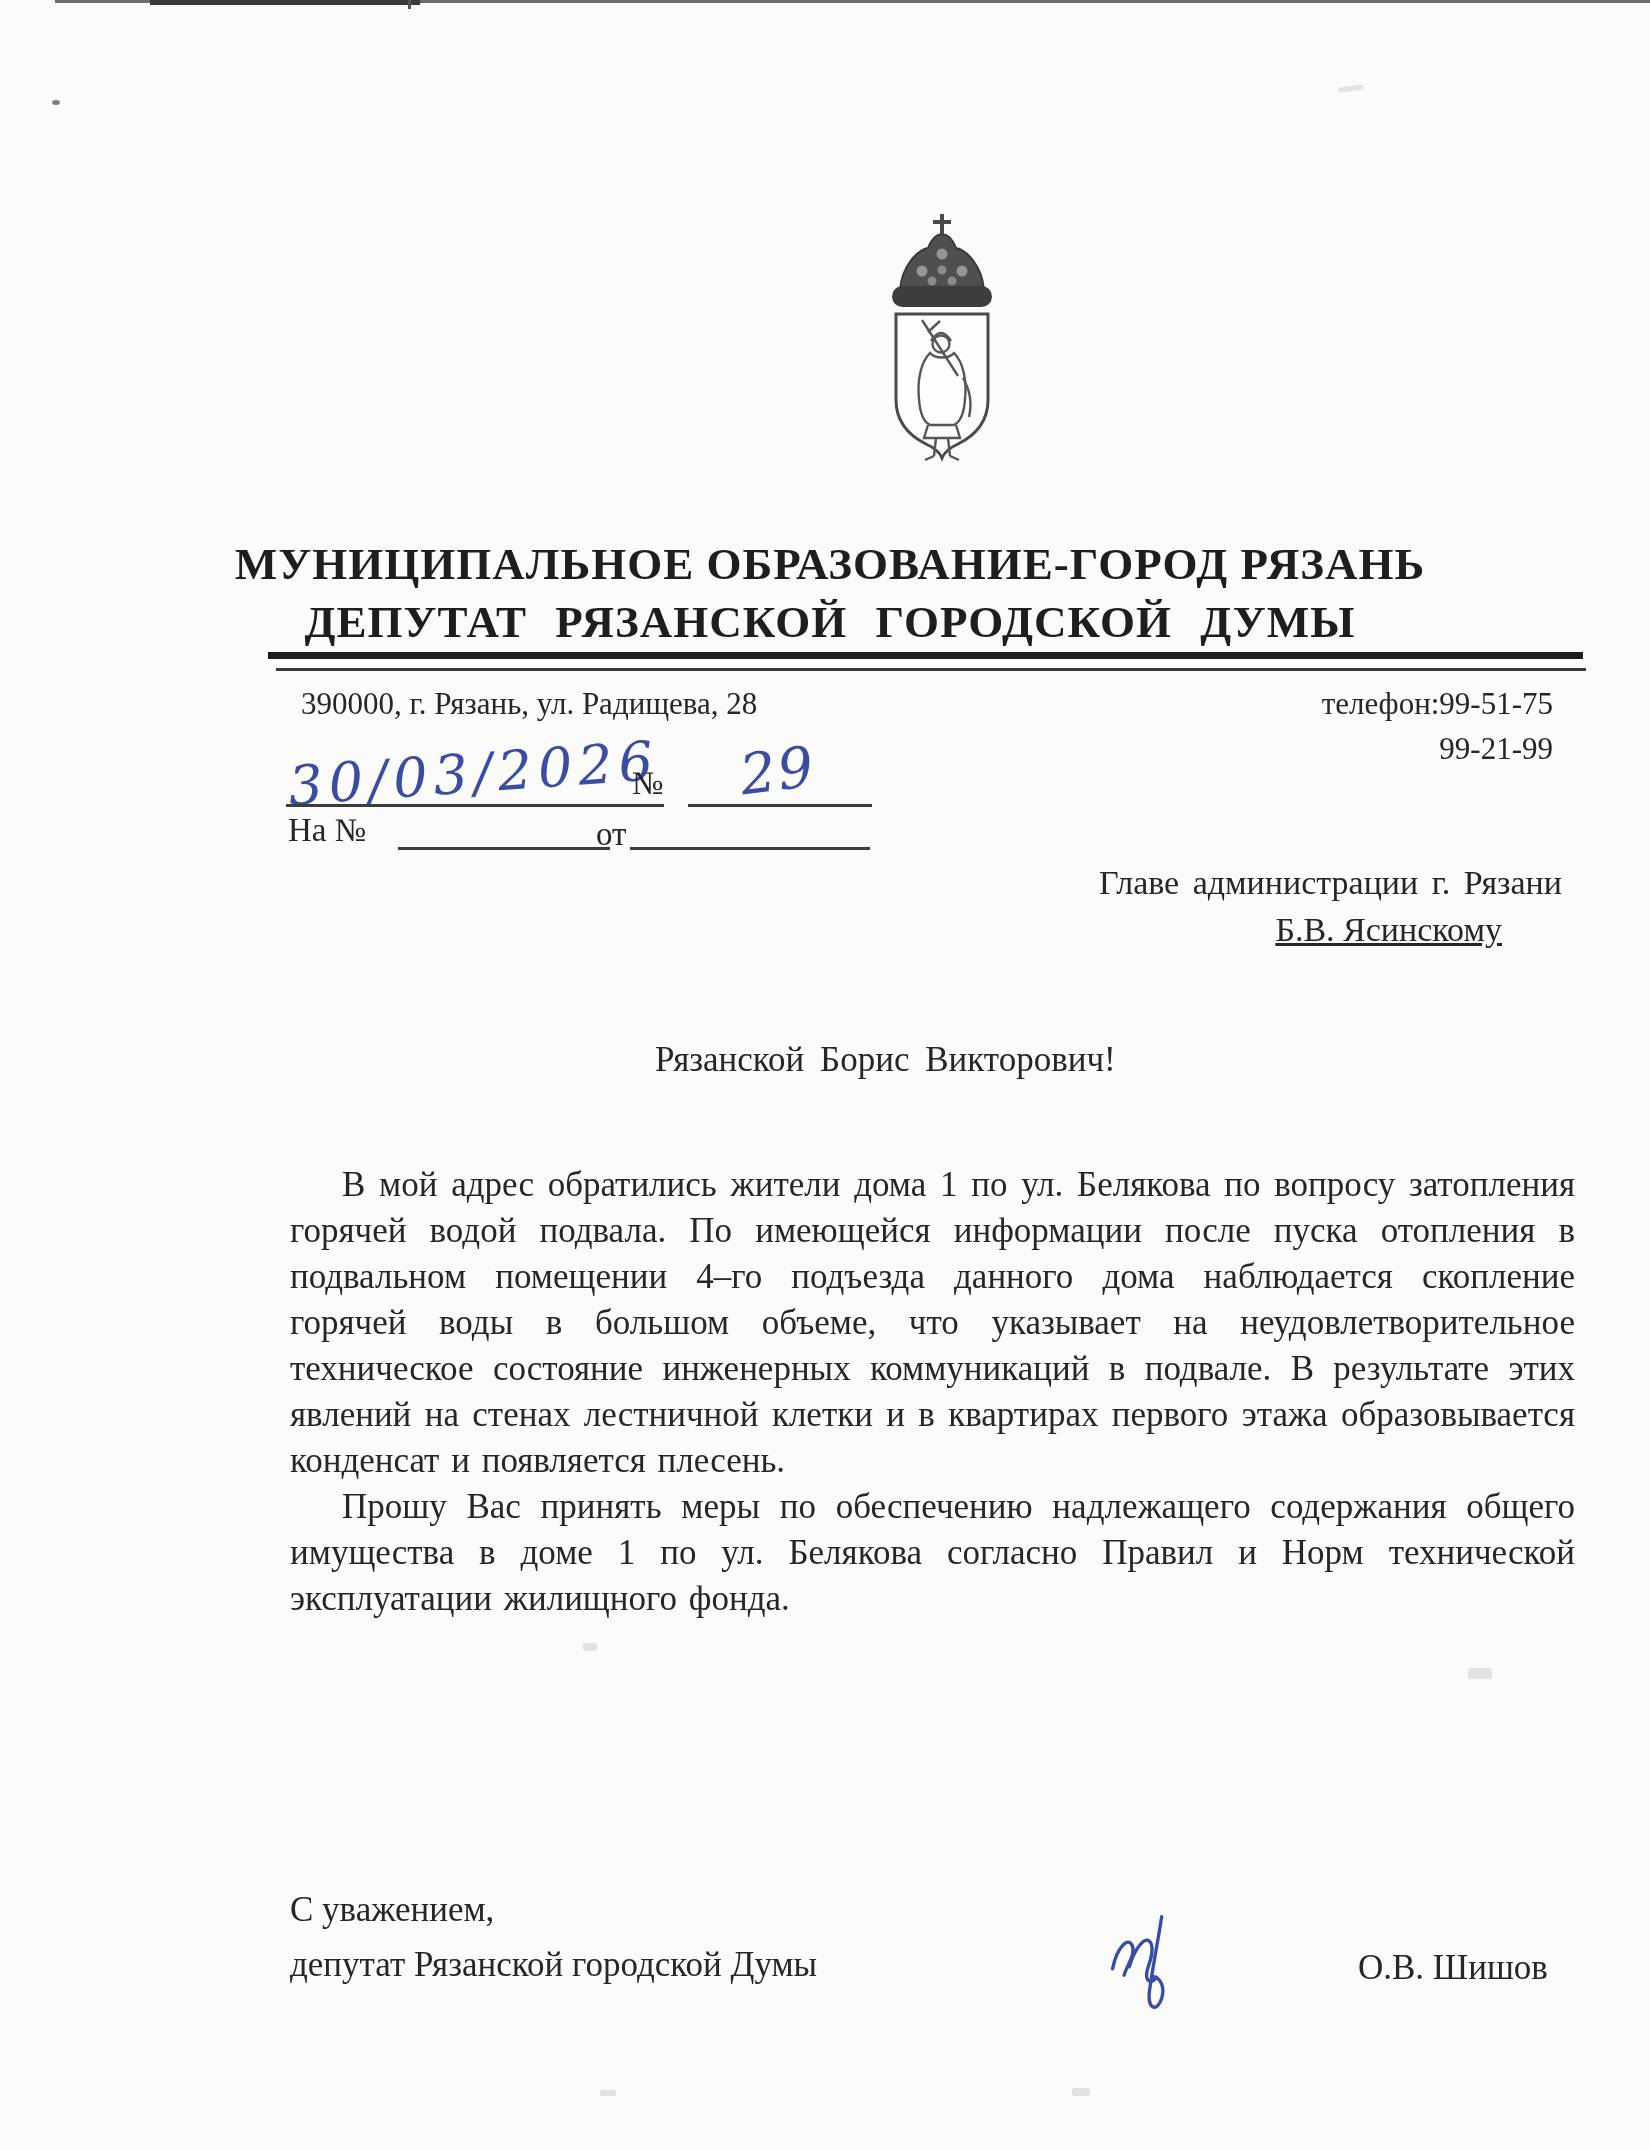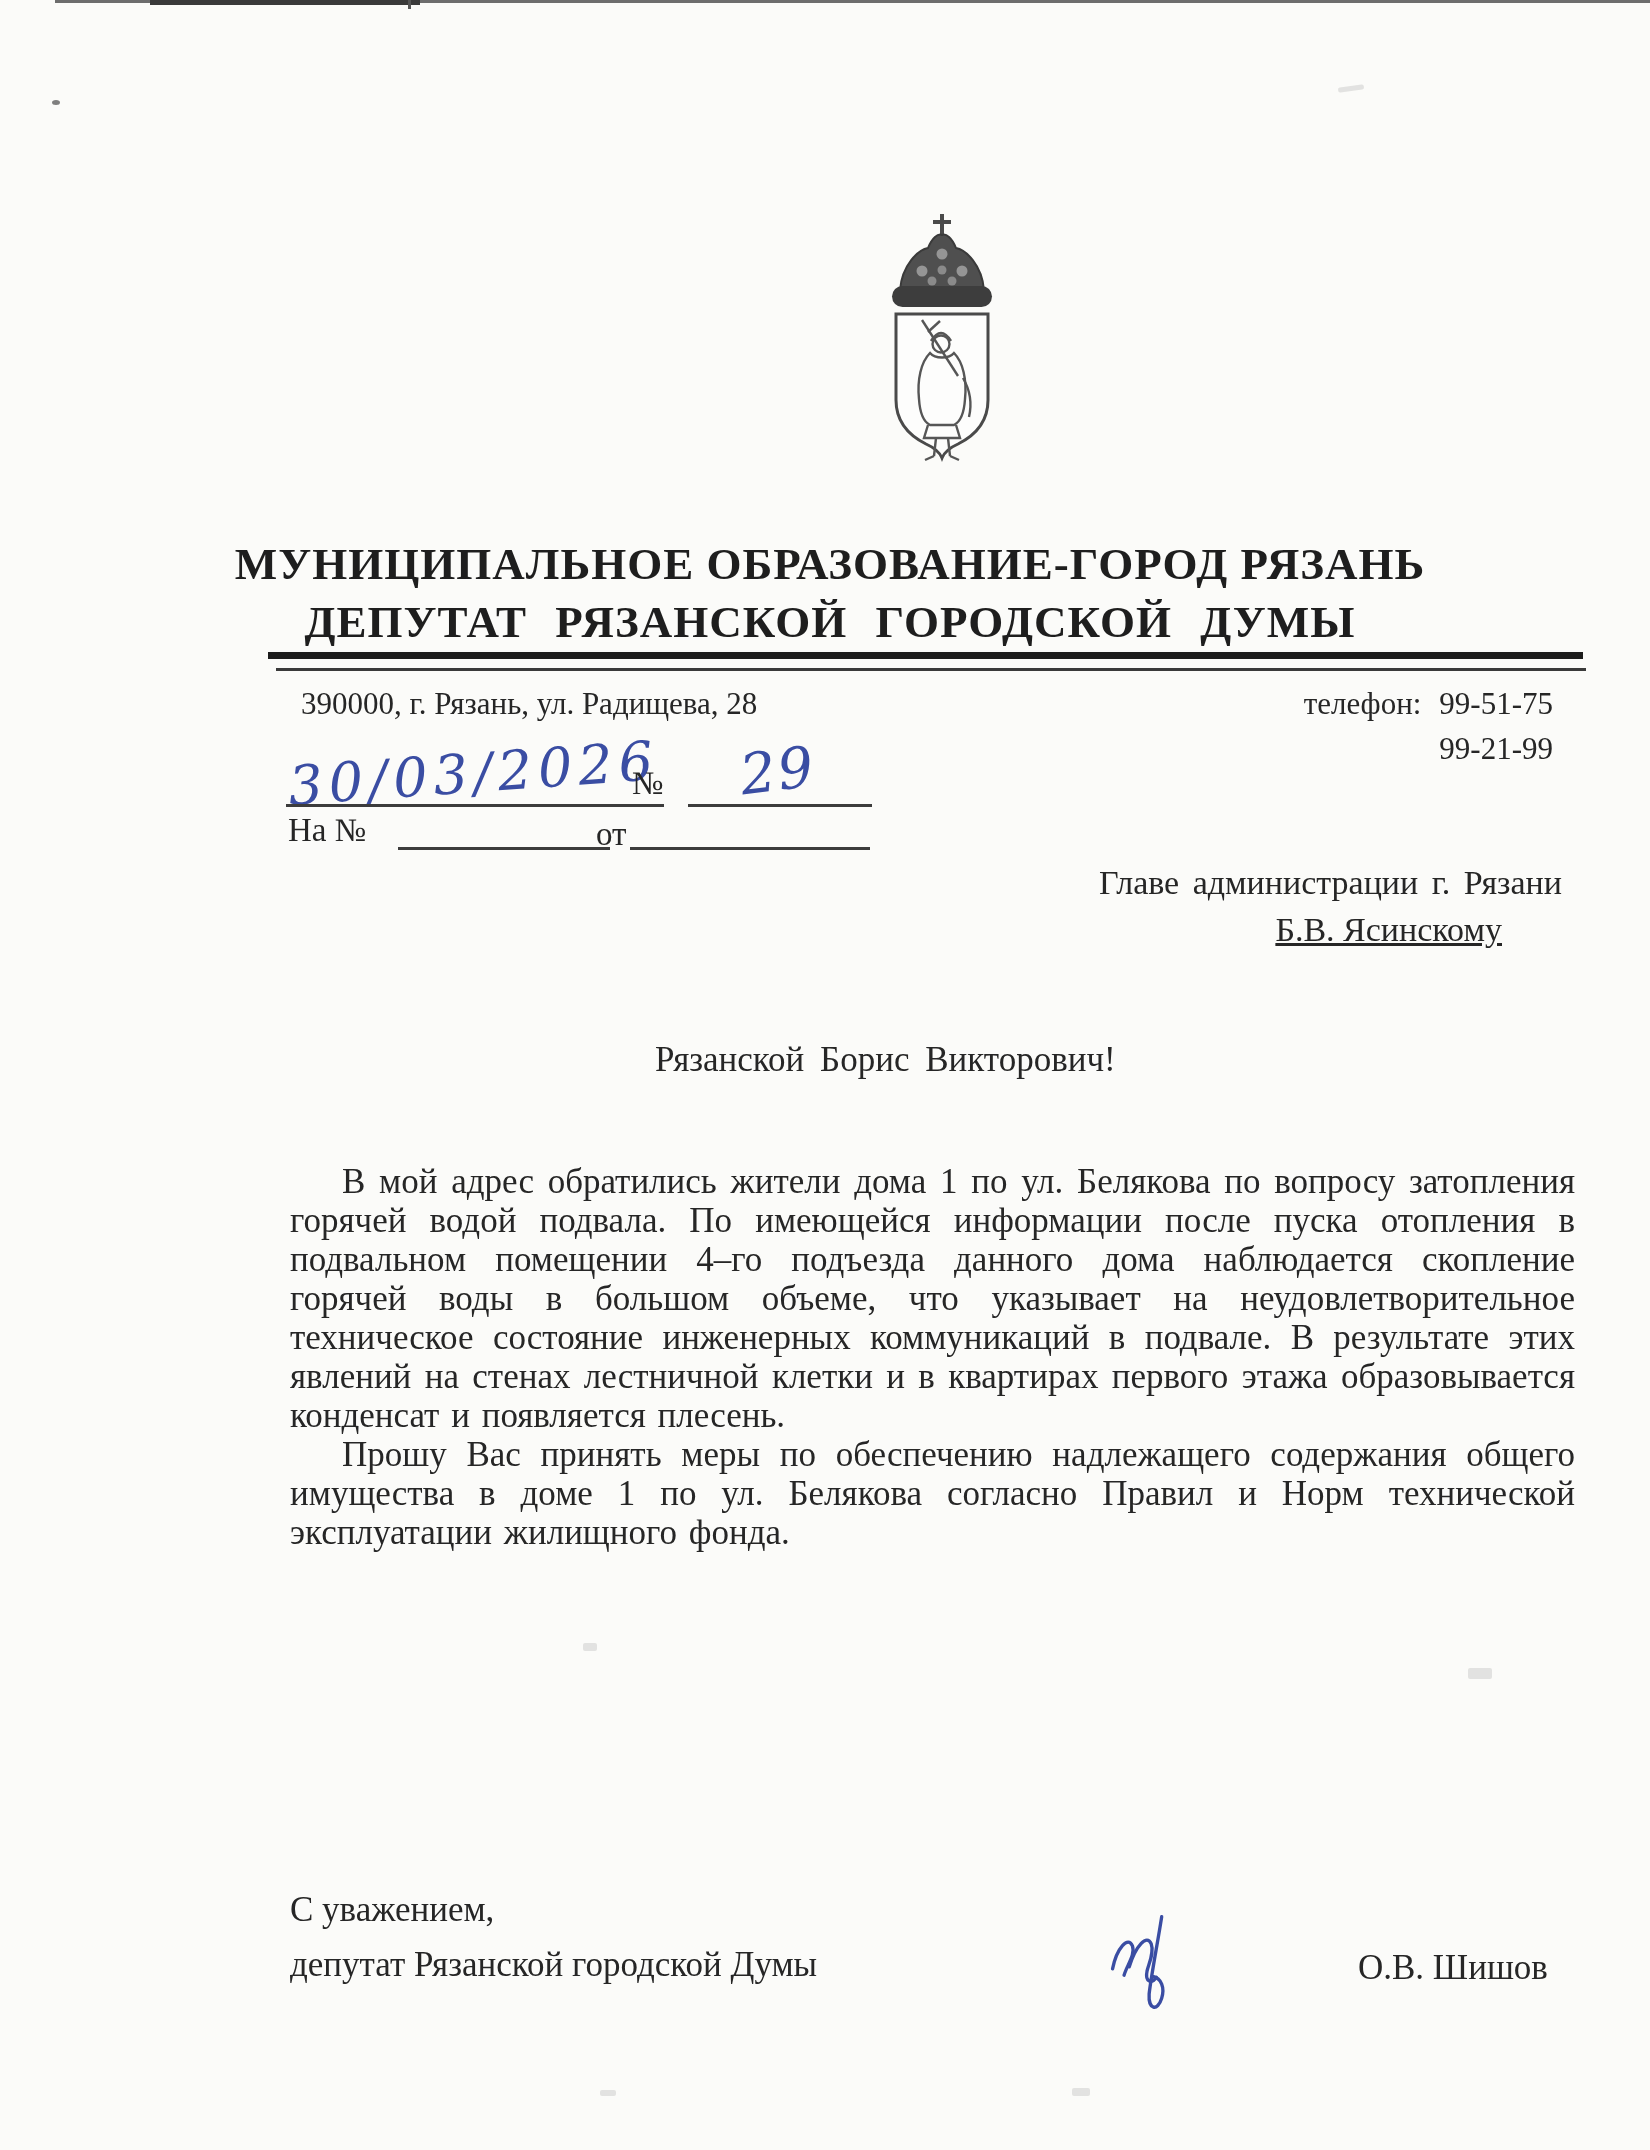--- a/index.html
+++ b/index.html
@@ -23,21 +23,21 @@
   }
   .org2{
     position:absolute;left:180px;top:596px;width:1300px;
     text-align:center;font-weight:bold;font-size:45px;letter-spacing:1px;word-spacing:16px;
     white-space:nowrap;color:#1e1e1e;
   }
   .rule-thick{position:absolute;left:268px;top:652px;width:1315px;height:7px;background:#1c1c1c;}
   .rule-thin{position:absolute;left:276px;top:668px;width:1310px;height:3px;background:#3a3a3a;}
   .address{position:absolute;left:301px;top:686px;font-size:31px;white-space:nowrap;}
   .phone-line1{position:absolute;right:97px;top:686px;font-size:31px;white-space:nowrap;}
-  .phone-line1 .num{margin-left:18px;}
+  .phone-line1 .num{}
   .phone-line2{position:absolute;right:97px;top:731px;font-size:31px;white-space:nowrap;margin-left:35px;}
   
   .hw{color:#3a4da3;font-style:italic;font-family:"DejaVu Serif", serif;}
   .hw-date{
     position:absolute;left:288px;top:742px;font-size:54px;letter-spacing:6px;
     transform:rotate(-4deg);white-space:nowrap;
   }
   .no-sign{position:absolute;left:632px;top:765px;font-size:33px;}
   .hw-number{
     position:absolute;left:740px;top:738px;font-size:56px;letter-spacing:2px;
@@ -51,21 +51,21 @@
   .u-na{left:398px;top:847px;width:212px;}
   .u-ot{left:630px;top:847px;width:240px;}
   
   .rcp1{position:absolute;right:88px;top:864px;font-size:34px;word-spacing:5px;white-space:nowrap;}
   .rcp2{position:absolute;right:148px;top:911px;font-size:34px;white-space:nowrap;text-decoration:underline;}
   
   .salutation{position:absolute;left:655px;top:1040px;font-size:35px;word-spacing:7px;white-space:nowrap;}
   
   .body-text{
     position:absolute;left:290px;top:1162px;width:1285px;
-    font-size:35px;line-height:39px;text-align:justify;word-spacing:3px;
+    font-size:35px;line-height:46px;text-align:justify;word-spacing:3px;
   }
   .body-text p{margin:0;text-indent:52px;}
   
   .closing{position:absolute;left:290px;top:1890px;font-size:35px;}
   .signer-title{position:absolute;left:290px;top:1945px;font-size:35px;white-space:nowrap;}
   .signature-svg{position:absolute;left:1100px;top:1902px;width:115px;height:115px;}
   .signer-name{position:absolute;left:1358px;top:1948px;font-size:35px;white-space:nowrap;}
   .faint{opacity:.16;background:#666;border-radius:2px;position:absolute;}
 </style>
 </head>

